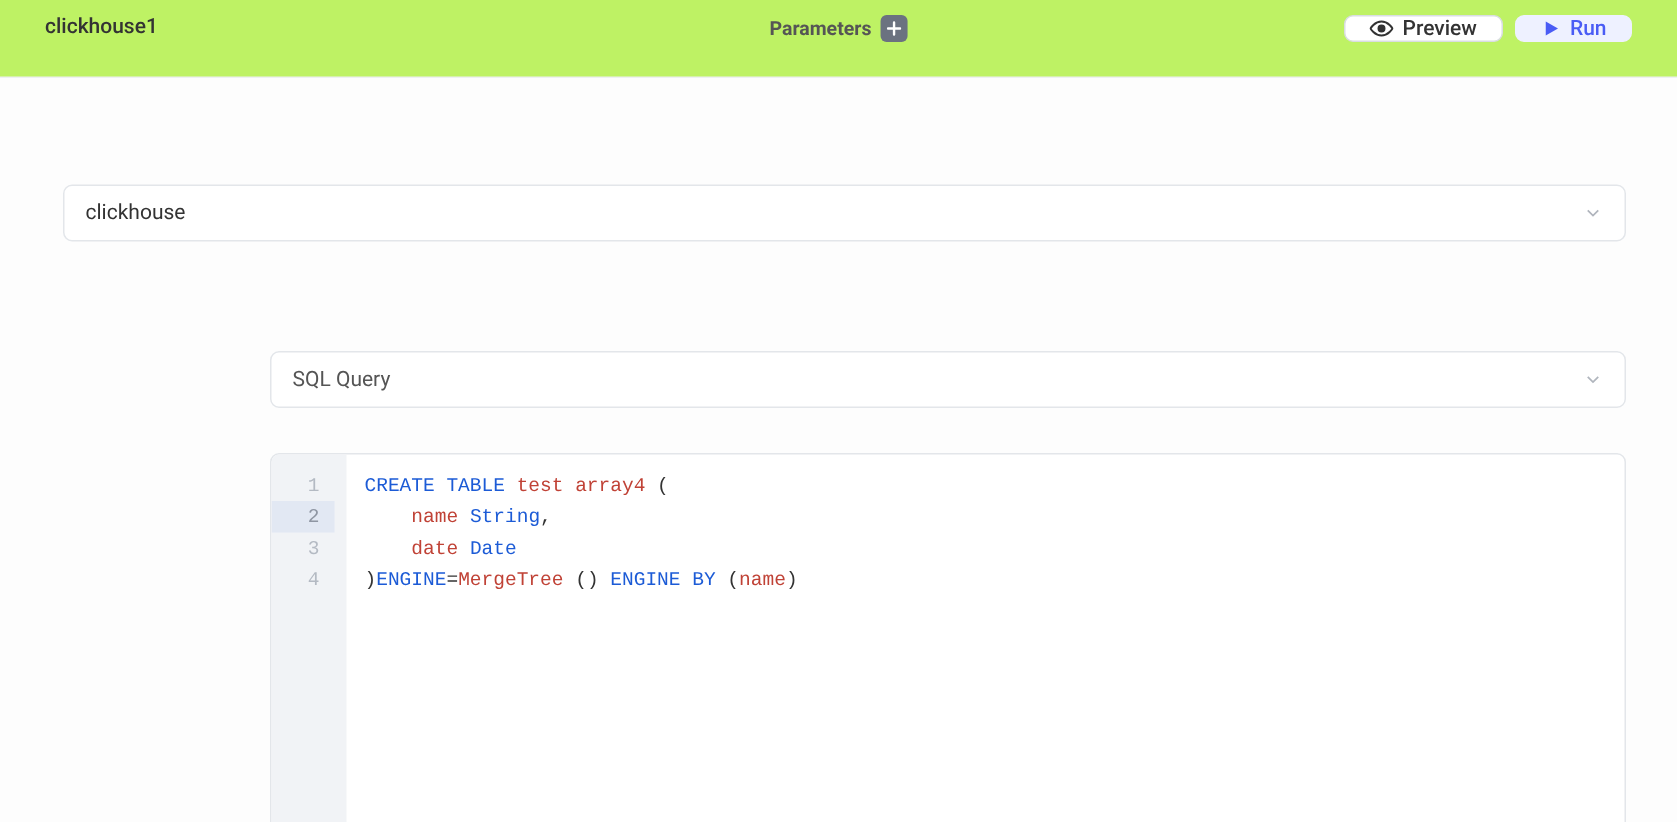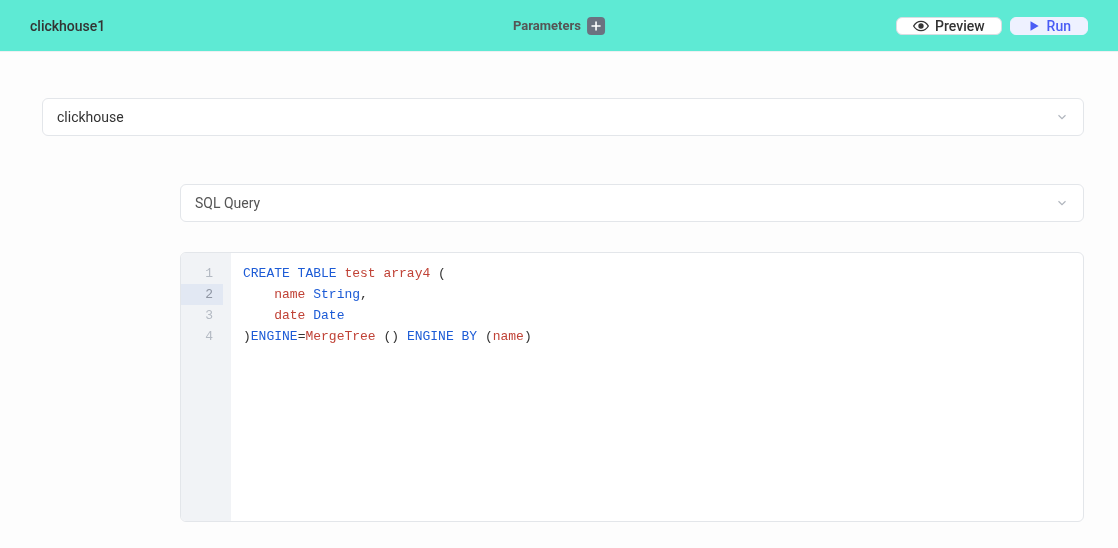--- a/index.html
+++ b/index.html
@@ -8,24 +8,24 @@
       box-sizing: border-box;
     }
     body {
       font-family: -apple-system, BlinkMacSystemFont, "Segoe UI", Roboto, "Helvetica Neue", Arial, sans-serif;
       background: #fdfdfd;
       color: #333;
       font-size: 14px;
     }
     .header {
       display: flex;
-      align-items: center;
+      align-items: flex-start;
       justify-content: space-between;
       padding: 10px 30px;
-      background: #5eead4;
+      background: #bef264;
       border-bottom: 1px solid #eef0f2;
       height: 52px;
     }
     .header-left {
       font-size: 14px;
       color: #333;
       font-weight: 500;
     }
     .header-center {
       display: flex;
@@ -107,20 +107,21 @@
       align-items: center;
       justify-content: space-between;
       width: 100%;
       border: 1px solid #e3e6ea;
       border-radius: 6px;
       background: #fff;
       padding: 10px 14px;
       font-size: 14px;
       color: #333;
       cursor: pointer;
+      margin-top: 25px;
     }
     .select-box.faded {
       color: #555;
     }
     .chevron-icon {
       width: 14px;
       height: 14px;
       stroke: #b0b5bd;
       fill: none;
       stroke-width: 2;

